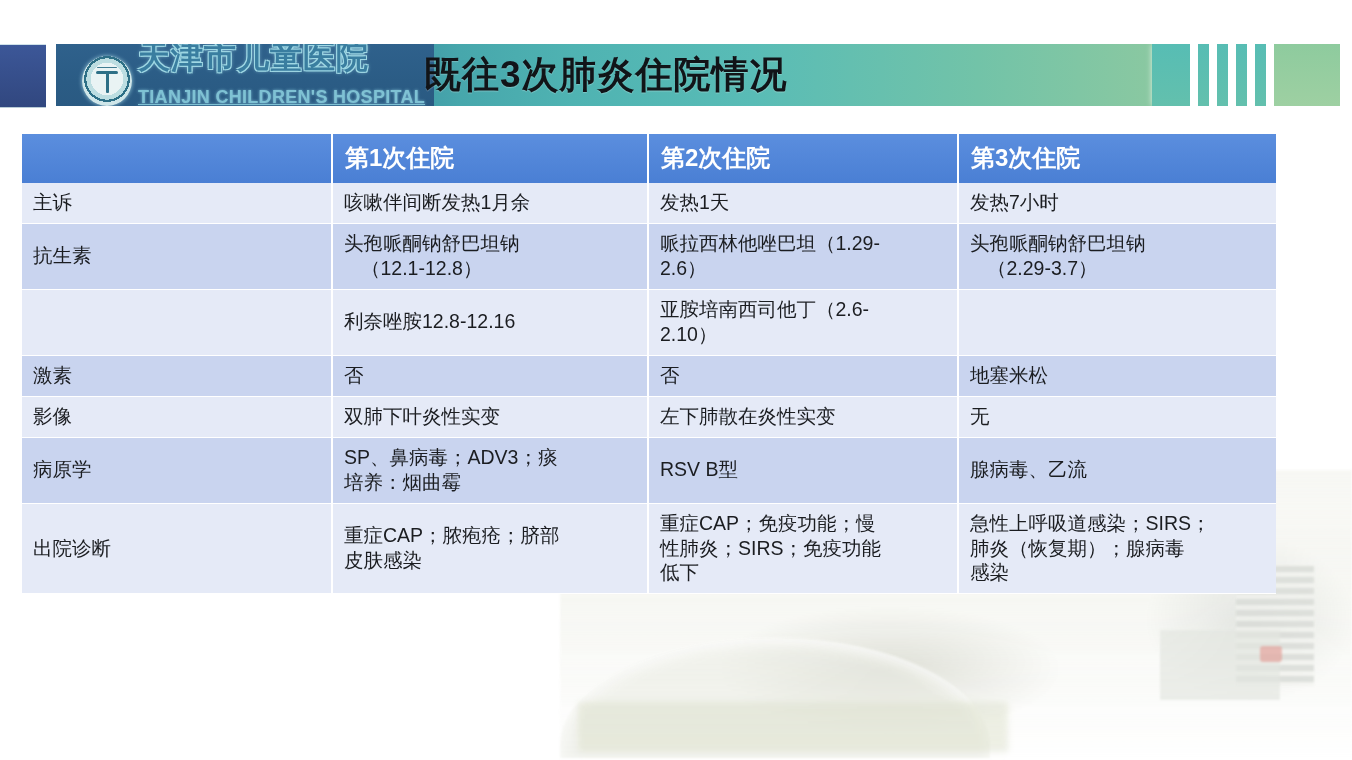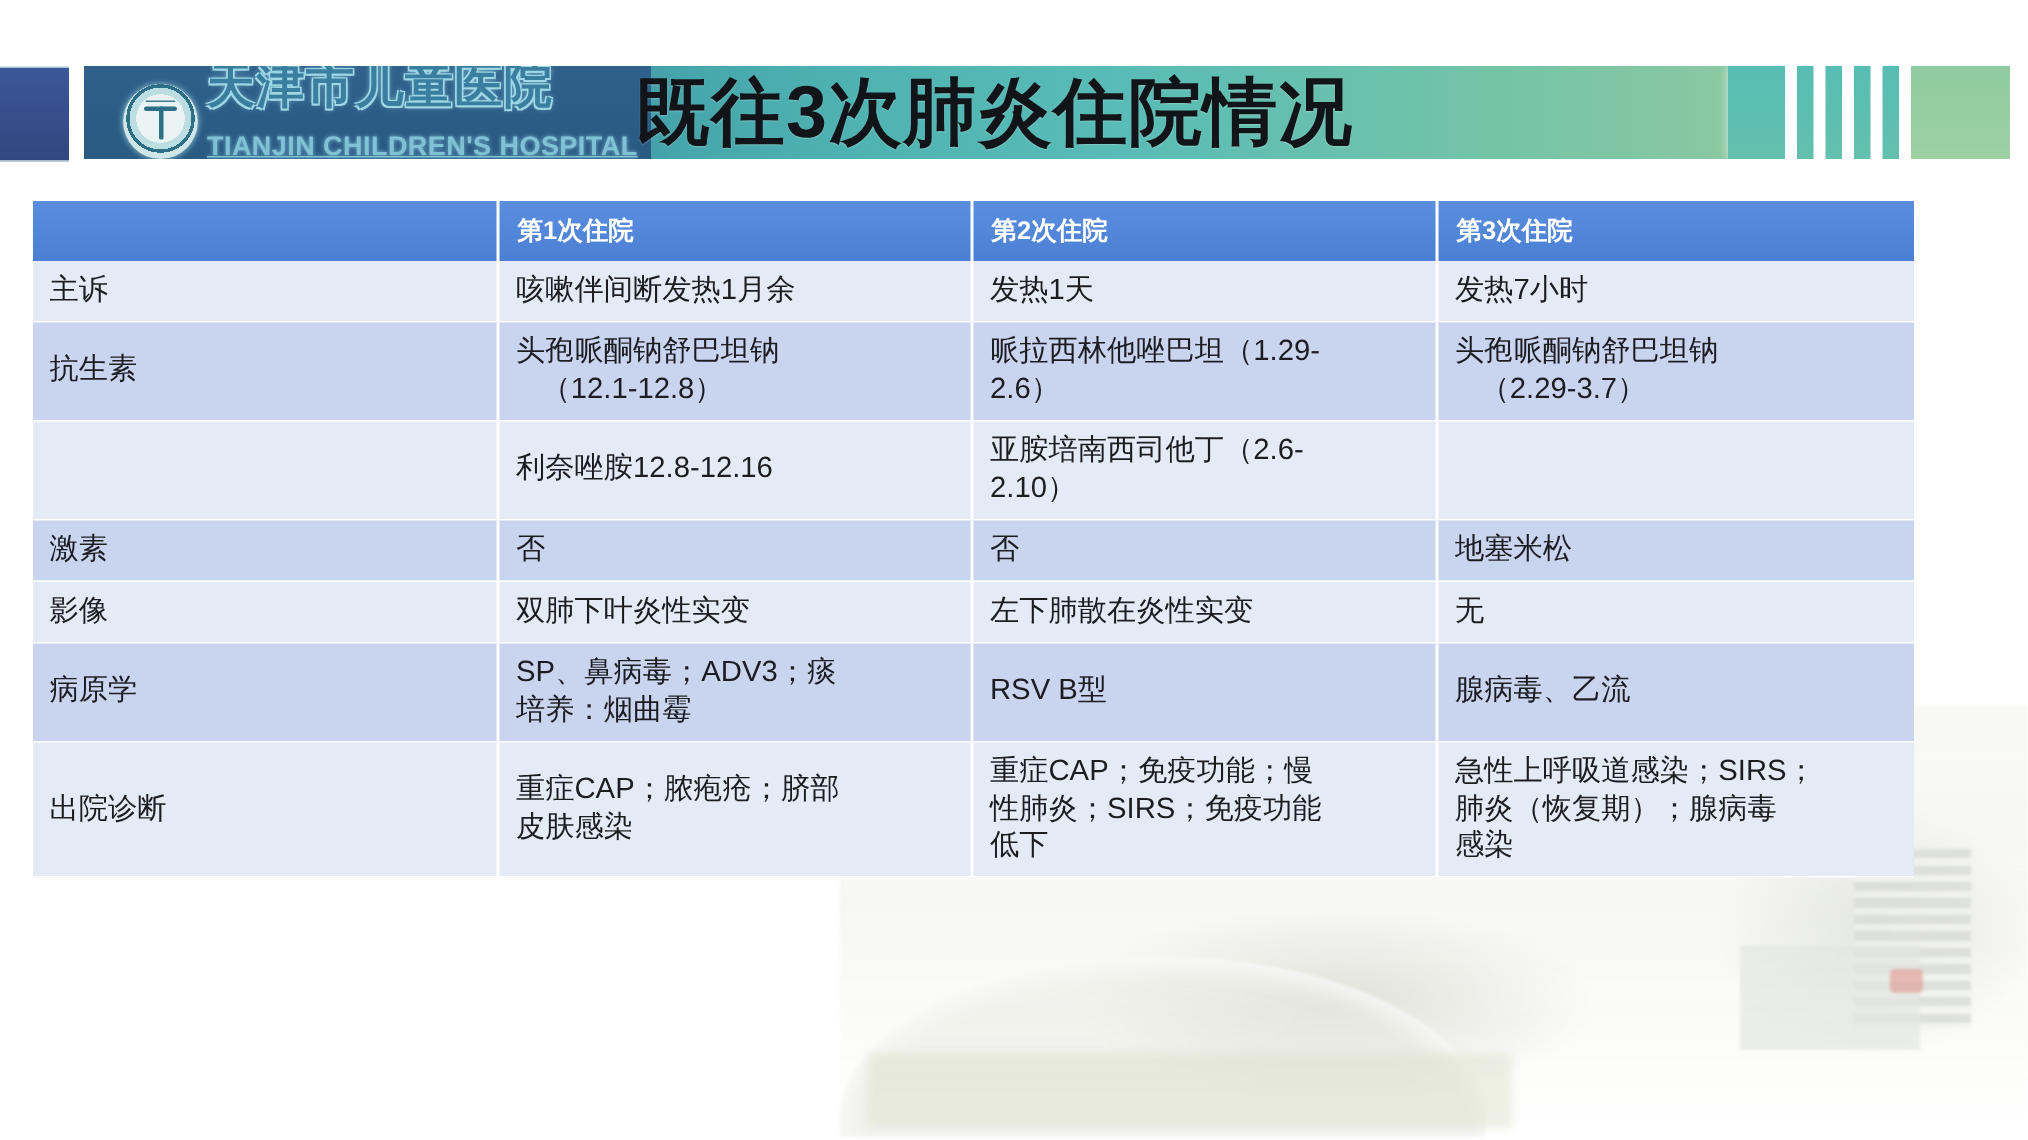--- a/index.html
+++ b/index.html
@@ -151,21 +151,21 @@
     white-space: nowrap;
     text-decoration: underline;
   }
   .slide-title {
     position: absolute;
     left: 368px;
     top: 0;
     height: 62px;
     display: flex;
     align-items: center;
-    font-size: 49px;
+    font-size: 37px;
     font-weight: bold;
     color: #111418;
     letter-spacing: 1px;
     white-space: nowrap;
     text-shadow: 0 1px 1px rgba(255,255,255,.25);
   }
   
   .hdr-bars {
     position: absolute;
     left: 1152px; top: 44px;
@@ -198,21 +198,21 @@
     color: #1b1d21;
   }
   table.hosp col.c0 { width: 310px; }
   table.hosp col.c1 { width: 316px; }
   table.hosp col.c2 { width: 310px; }
   table.hosp col.c3 { width: 318px; }
 
   table.hosp thead th {
     background: linear-gradient(180deg, #5b8ede 0%, #4a7fd4 100%);
     color: #ffffff;
-    font-size: 17px;
+    font-size: 24px;
     font-weight: bold;
     text-align: left;
     padding: 8px 22px 9px 12px;
     height: 20px;
     border-right: 2px solid #ffffff;
     white-space: nowrap;
   }
   table.hosp thead th:last-child { border-right: none; }
 
   table.hosp tbody td {

